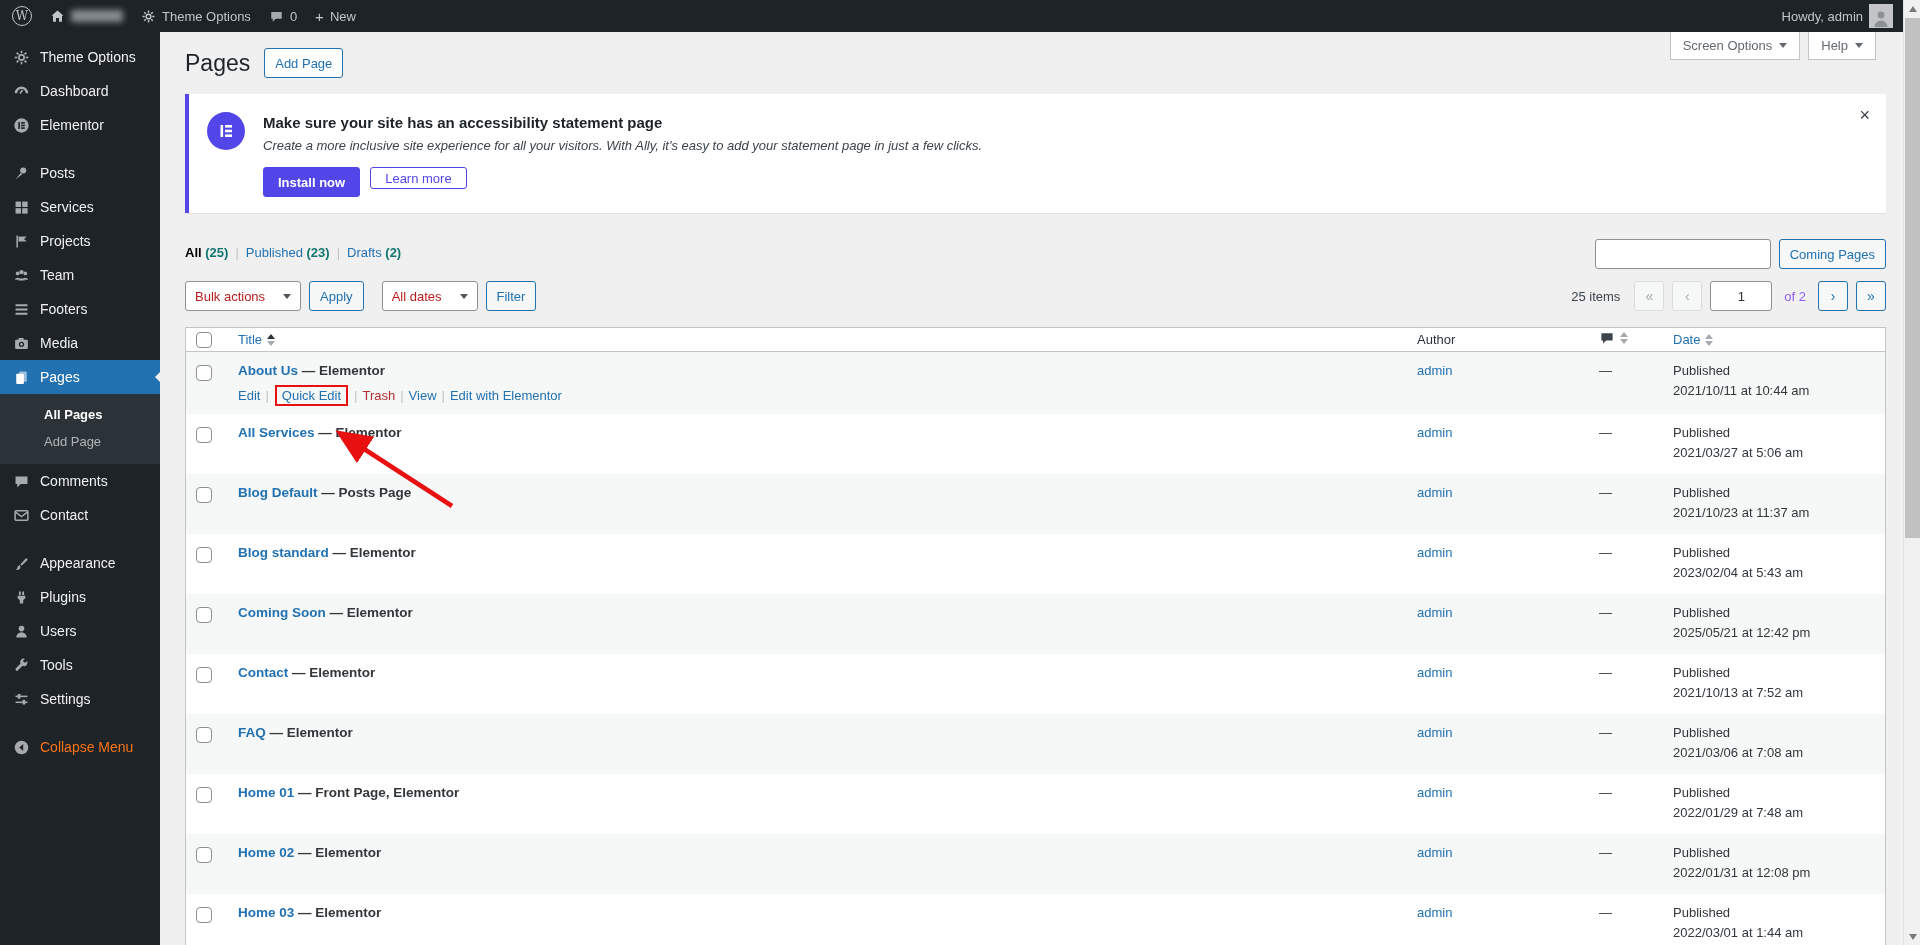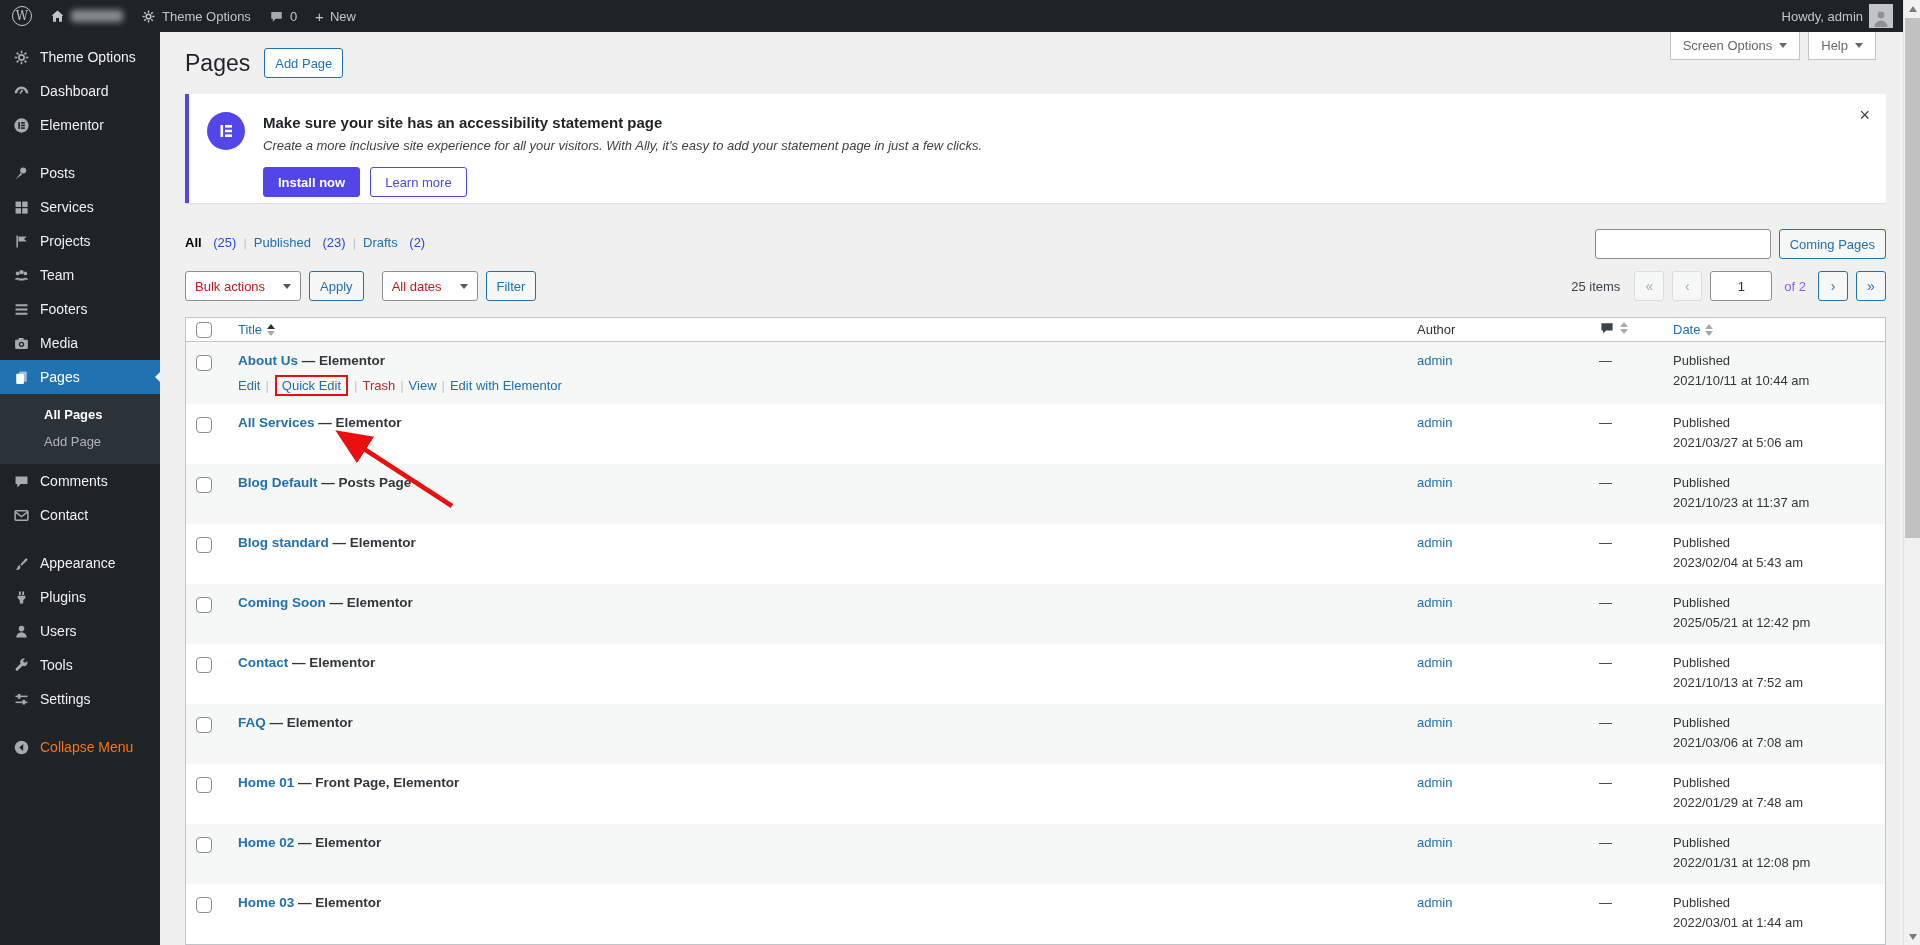--- a/index.html
+++ b/index.html
@@ -51,37 +51,37 @@
   .caret { width:0; height:0; border-left:4px solid transparent; border-right:4px solid transparent; border-top:5px solid #646970; }
 
   .page-head { padding:16px 34px 0 25px; display:flex; align-items:center; gap:14px; }
   h1.page-title { font-size:23px; font-weight:400; color:#1d2327; }
   .button-sec { display:inline-flex; align-items:center; justify-content:center; height:30px; padding:0 10px; font-size:13px;
     border:1px solid #2271b1; border-radius:3px; background:#f6f7f7; color:#2271b1; cursor:pointer; white-space:nowrap; }
   .add-page { background:#fff; }
 
   
   .notice { margin:16px 34px 0 25px; background:#fff; border-left:4px solid #5246e8; box-shadow:0 1px 1px rgba(0,0,0,.06);
-    padding:18px 20px 6px 18px; position:relative; display:flex; gap:18px; }
+    padding:18px 20px 16px 18px; position:relative; display:flex; gap:18px; }
   .e-badge { width:38px; height:38px; border-radius:50%; background:#5246e8; color:#fff; display:flex; align-items:center; justify-content:center; flex:0 0 38px; }
   .notice-title { font-size:15px; font-weight:bold; color:#1d2327; margin-top:2px; }
   .notice-body { font-size:13px; color:#3c434a; margin-top:7px;font-style:italic; }
   .notice-actions { margin-top:14px; display:flex; gap:10px; }
   .btn-install { background:#5246e8; color:#fff; border:1px solid #5246e8; border-radius:3px; height:30px; padding:0 14px;
     font-size:13px; font-weight:bold; display:inline-flex; align-items:center; cursor:pointer; }
-  .btn-learn { background:#fff; color:#5246e8; border:1px solid #5246e8; border-radius:3px; height:30px; padding:0 14px;
+  .btn-learn { background:#fff; color:#5246e8; border:1px solid #5246e8; border-radius:3px; height:22px; padding:0 14px;
     font-size:13px; display:inline-flex; align-items:center; cursor:pointer; }
   .notice-close { position:absolute; right:16px; top:12px; color:#3c434a; font-size:18px; cursor:pointer; line-height:1; }
 
   
   .views-row { margin:26px 34px 0 25px; display:flex; align-items:flex-start; justify-content:space-between; }
   .views { display:flex; align-items:center; gap:7px; font-size:13px; padding-top:6px; }
   .views .cur { color:#000; font-weight:bold; }
   .views a { color:#2271b1; }
-  .views .cnt { color:#1d4ed8; font-weight:normal;margin-left:8px; }
+  .views .cnt { color:#0f766e; font-weight:bold; }
   .views .vsep { color:#c3c4c7; }
   .search-box { display:flex; gap:8px; }
   .search-input { width:176px; height:30px; border:1px solid #8c8f94; border-radius:3px; background:#fff; padding:0 8px; font-size:13px; }
 
   
   .tablenav { margin:12px 34px 0 25px; display:flex; align-items:center; justify-content:space-between; }
   .tn-left { display:flex; gap:8px; align-items:center; }
   .select { height:30px; background:#fff; border:1px solid #8c8f94; border-radius:3px; display:inline-flex; align-items:center;
     gap:18px; padding:0 9px; font-size:13px; color:#b91c1c; cursor:pointer; }
   .select .caret { border-top-color:#50575e; }

